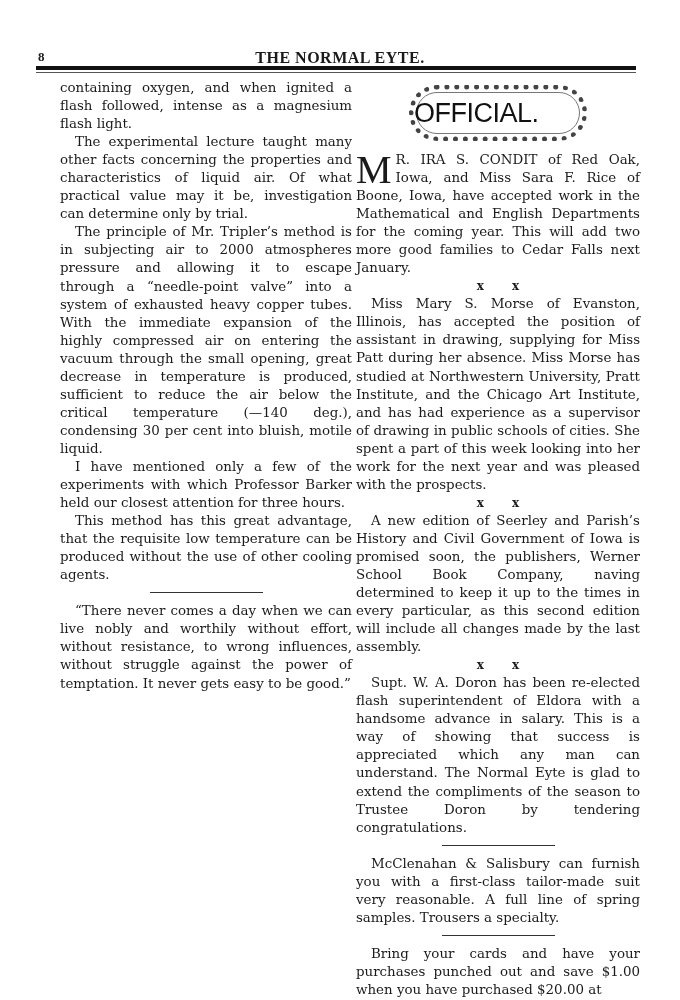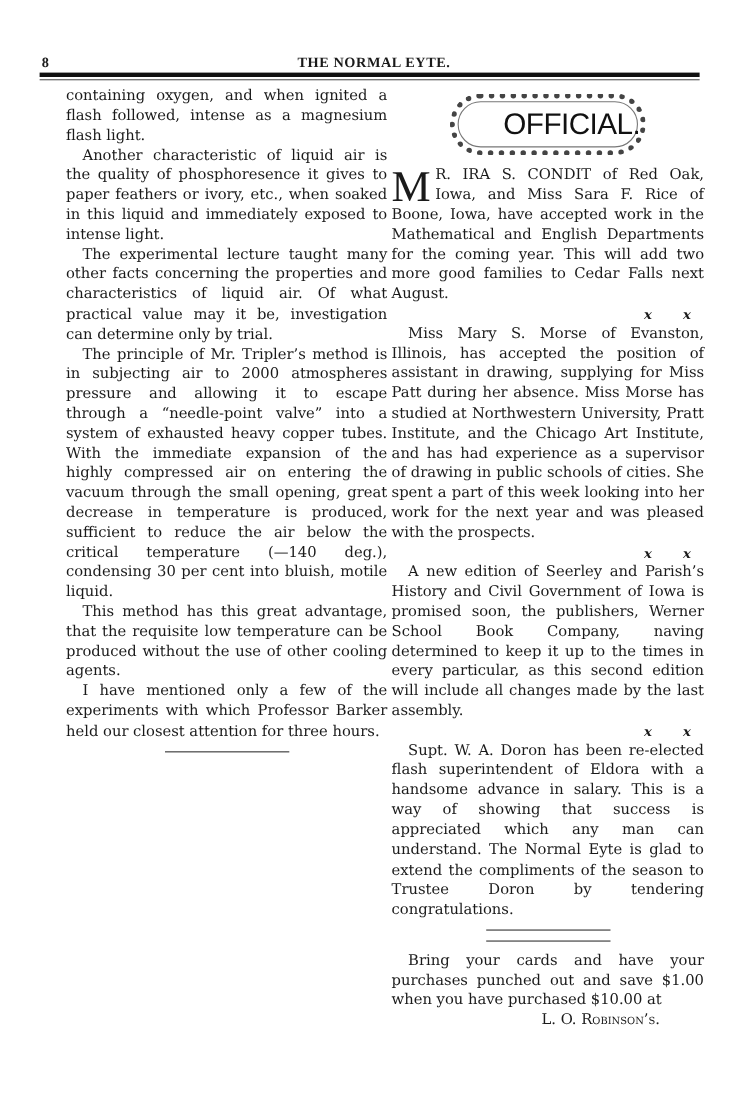--- a/index.html
+++ b/index.html
@@ -8,48 +8,48 @@
     background: #ffffff; color: #1a1a1a;
     font-family: "DejaVu Serif", "Liberation Serif", serif;
     position: relative;
   }
   .page-number {
     position: absolute; left: 38px; top: 49px;
     font-family: "Liberation Serif", serif; font-weight: bold; font-size: 13px;
   }
   .running-title {
     position: absolute; left: 0; width: 680px; top: 49px; text-align: center;
-    font-family: "Liberation Serif", serif; font-weight: bold; font-size: 13px;
+    font-family: "Liberation Serif", serif; font-weight: bold; font-size: 16px;
     letter-spacing: 0.5px;
   }
   .rule-thick {
     position: absolute; left: 36px; top: 66px; width: 600px; height: 4px; background: #111;
   }
   .rule-thin {
     position: absolute; left: 36px; top: 72px; width: 600px; height: 1px; background: #555;
   }
   .col {
     position: absolute; top: 79px;
     font-size: 13.4px; line-height: 18.05px; text-align: justify;
   }
   .col-left { left: 36px; width: 292px; margin-left: 24px; }
   .col-right { left: 356px; width: 284px; }
   .col p { margin: 0; text-indent: 15px; }
   .col p.noindent { text-indent: 0; }
   .sep-line {
     width: 113px; height: 1px; background: #333; margin: 8px auto 9px auto;
   }
   .xx {
-    text-align: right; font-weight: bold; font-style: italic; font-size: 12px;
+    text-align: center; font-weight: bold; font-size: 12px;
     line-height: 18px; letter-spacing: 12px; padding-left: 12px;
   }
   .official-box {
     width: 178px; height: 56px; margin: 6px auto 10px auto;
     border: 5px dotted #444; border-radius: 28px;
-    display: flex; align-items: center; justify-content: flex-end;
+    display: flex; align-items: center; justify-content: flex-start;
     box-sizing: border-box; position: relative;
   }
   .official-box::before {
     content: ""; position: absolute; inset: 2px; border: 1px solid #777; border-radius: 22px;
   }
   .official-title {
     font-family: "Liberation Sans", sans-serif; font-size: 27px; letter-spacing: -0.5px;
     color: #111; position: relative;
   }
   .dropcap-para { position: relative; text-indent: 0 !important; }
@@ -64,38 +64,39 @@
 </head>
 <body>
 
 <div class="page-number">8</div>
 <div class="running-title">THE NORMAL EYTE.</div>
 <div class="rule-thick"></div>
 <div class="rule-thin"></div>
 
 <div class="col col-left">
   <p class="noindent">containing oxygen, and when ignited a flash followed, intense as a magnesium flash light.</p>
-  <p>Another characteristic of liquid air is the quality of phosphoresence it gives to paper feathers or ivory, etc., when soaked in this liquid and immediately exposed to intense light.</p>
   <p>The experimental lecture taught many other facts concerning the properties and characteristics of liquid air. Of what practical value may it be, investigation can determine only by trial.</p>
   <p>The principle of Mr. Tripler’s method is in subjecting air to 2000 atmospheres pressure and allowing it to escape through a “needle-point valve” into a system of exhausted heavy copper tubes. With the immediate expansion of the highly compressed air on entering the vacuum through the small opening, great decrease in temperature is produced, sufficient to reduce the air below the critical temperature (—140 deg.), condensing 30 per cent into bluish, motile liquid.</p>
+  <p>I have mentioned only a few of the experiments with which Professor Barker held our closest attention for three hours.</p>
   <p>This method has this great advantage, that the requisite low temperature can be produced without the use of other cooling agents.</p>
-  <p>I have mentioned only a few of the experiments with which Professor Barker held our closest attention for three hours.</p>
   <div class="sep-line"></div>
+  <p>“There never comes a day when we can live nobly and worthily without effort, without resistance, to wrong influences, without struggle against the power of temptation. It never gets easy to be good.”</p>
 </div>
 
 <div class="col col-right">
   <div class="official-box">
     <span class="official-title">OFFICIAL.</span>
   </div>
   <p class="dropcap-para">
-    <span class="dropcap">M</span><span>R. IRA S. CONDIT of Red Oak, Iowa, and Miss Sara F. Rice of Boone, Iowa, have accepted work in the Mathematical and English Departments for the coming year. This will add two more good families to Cedar Falls next August.</span>
+    <span class="dropcap">M</span><span>R. IRA S. CONDIT of Red Oak, Iowa, and Miss Sara F. Rice of Boone, Iowa, have accepted work in the Mathematical and English Departments for the coming year. This will add two more good families to Cedar Falls next January.</span>
   </p>
   <div class="xx">x x</div>
   <p>Miss Mary S. Morse of Evanston, Illinois, has accepted the position of assistant in drawing, supplying for Miss Patt during her absence. Miss Morse has studied at Northwestern University, Pratt Institute, and the Chicago Art Institute, and has had experience as a supervisor of drawing in public schools of cities. She spent a part of this week looking into her work for the next year and was pleased with the prospects.</p>
   <div class="xx">x x</div>
   <p>A new edition of Seerley and Parish’s History and Civil Government of Iowa is promised soon, the publishers, Werner School Book Company, naving determined to keep it up to the times in every particular, as this second edition will include all changes made by the last assembly.</p>
   <div class="xx">x x</div>
   <p>Supt. W. A. Doron has been re-elected flash superintendent of Eldora with a handsome advance in salary. This is a way of showing that success is appreciated which any man can understand. The Normal Eyte is glad to extend the compliments of the season to Trustee Doron by tendering congratulations.</p>
   <div class="sep-line"></div>
+  <p>McClenahan &amp; Salisbury can furnish you with a first-class tailor-made suit very reasonable. A full line of spring samples. Trousers a specialty.</p>
   <div class="sep-line"></div>
-  <p>Bring your cards and have your purchases punched out and save $1.00 when you have purchased $10.00 at</p>
+  <p>Bring your cards and have your purchases punched out and save $1.00 when you have purchased $20.00 at</p>
   <div class="signature">L. O. Robinson’s.</div>
 </div>
 
 </body></html>

